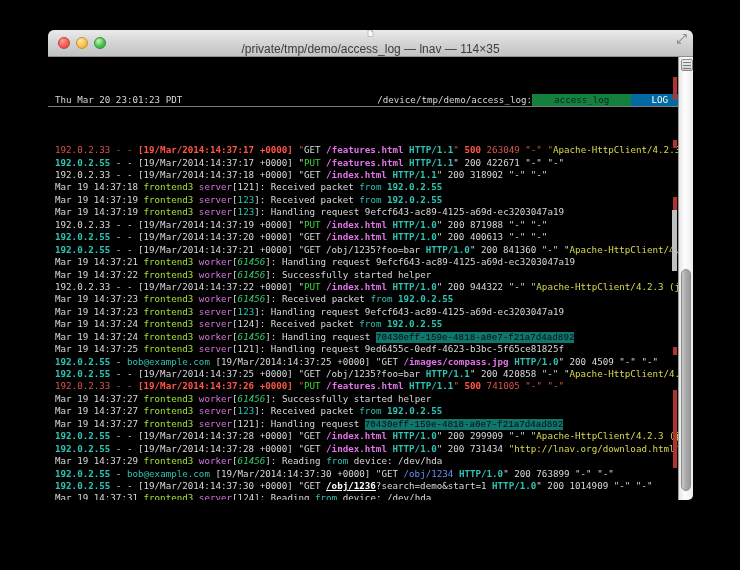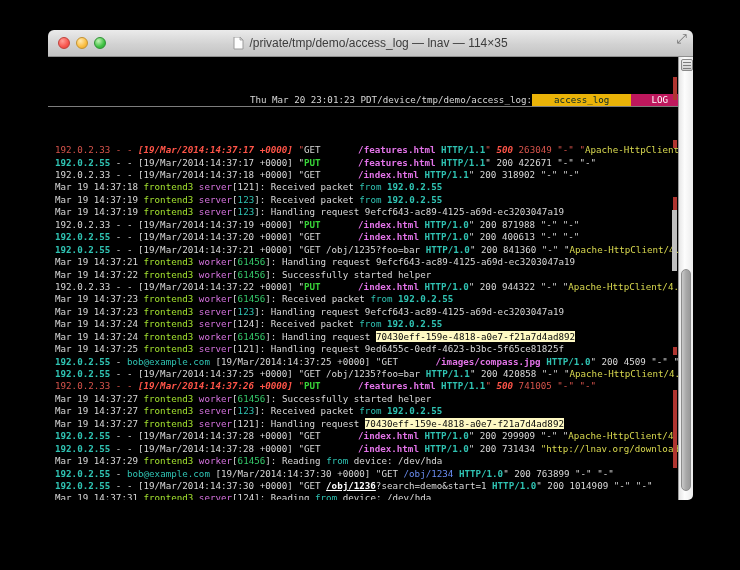--- a/index.html
+++ b/index.html
@@ -7,48 +7,48 @@
 
   .window{position:absolute;left:48px;top:30px;width:645px;height:470px;border-radius:6px 6px 5px 5px;overflow:hidden;background:#000;box-shadow:0 12px 30px rgba(0,0,0,.9);}
 
   
   .titlebar{position:relative;height:26px;background:linear-gradient(#ebebeb,#d2d2d2 55%,#c3c3c3);border-bottom:1px solid #8f8f8f;}
   .traffic{position:absolute;left:10px;top:7px;display:flex;gap:6px;}
   .tl{width:12px;height:12px;border-radius:50%;box-sizing:border-box;}
   .tl.red{background:radial-gradient(circle at 35% 30%,#ff9f97,#f8554d 60%,#d8423c);border:1px solid #c0403a;}
   .tl.yellow{background:radial-gradient(circle at 35% 30%,#ffe9b0,#fbbe40 60%,#df9f2c);border:1px solid #c4922f;}
   .tl.green{background:radial-gradient(circle at 35% 30%,#c4f2b6,#3fc243 60%,#2fa135);border:1px solid #2e9234;}
-  .title-wrap{position:absolute;left:0;right:0;top:0;height:26px;display:flex;align-items:center;justify-content:center;gap:5px;color:#3c3c3c;font-size:12px;}
+  .title-wrap{position:absolute;left:0;right:0;top:0;height:26px;display:flex;align-items:center;justify-content:center;gap:5px;color:#3c3c3c;font-size:12px;flex-direction:column;}
   .docicon{width:11px;height:13px;display:block;}
   .fsicon{position:absolute;right:6px;top:1px;color:#6f6f6f;font-size:13px;font-family:"DejaVu Sans",sans-serif;}
 
   
   .term{position:absolute;left:0;top:27px;width:630px;height:443px;background:#000;font-family:"DejaVu Sans Mono",monospace;font-size:9.2px;line-height:12.45px;color:#d8d8d8;white-space:pre;overflow:hidden;}
   .row{height:12.45px;overflow:hidden;padding-left:7px;}
-  .topbar{display:flex;justify-content:flex-end;align-items:center;height:12.45px;border-bottom:1px solid #7d7d7d;box-sizing:border-box;padding-left:7px;}
+  .topbar{display:flex;justify-content:space-between;align-items:center;height:12.45px;border-bottom:1px solid #7d7d7d;box-sizing:border-box;padding-left:7px;}
   .topbar .right{display:flex;align-items:center;}
-  .badge-file{display:inline-block;background:#eab308;color:#04252b;padding:0 22px;}
-  .badge-log{display:inline-block;background:#be185d;color:#fff;padding:0 10px 0 20px;}
+  .badge-file{display:inline-block;background:#15803d;color:#04252b;padding:0 22px;}
+  .badge-log{display:inline-block;background:#0369a1;color:#fff;padding:0 10px 0 20px;}
 
   .seg-d{color:#d8d8d8;}
   .seg-wb{color:#ffffff;font-weight:bold;text-decoration:underline;}
   .seg-err{color:#d6534b;}
-  .seg-errb{color:#ff5448;font-weight:bold;font-style:italic;}
+  .seg-errb{color:#ff5448;font-weight:bold;}
   .seg-tealb{color:#2fc2b2;font-weight:bold;}
   .seg-teal{color:#2fc2b2;}
   .seg-kw{color:#2fc2b2;}
-  .seg-grn{color:#38d438;font-weight:bold;text-align:right;}
+  .seg-grn{color:#38d438;font-weight:normal;text-align:right;}
   .seg-host{color:#a3e22f;}
   .seg-proc{color:#d773e0;text-align:right;}
   .seg-pidteal{color:#2fc2b2;}
-  .seg-pidgrn{color:#35c96a;}
-  .seg-path{color:#e273e8;font-weight:bold;margin-left:32px;}
+  .seg-pidgrn{color:#35c96a;font-style:italic;}
+  .seg-path{color:#e273e8;font-weight:bold;}
   .seg-yel{color:#d9d94f;}
   .seg-blue{color:#6a8df2;margin-top:30px;}
-  .seg-hl{background:#fef9c3;color:#0a0a0a;}
+  .seg-hl{background:#0f766e;color:#0a0a0a;font-family:Liberation Mono, monospace;}
 
   
   .lnav-marks{position:absolute;right:1px;top:0;width:4px;height:443px;}
   .mark{position:absolute;left:0;width:4px;}
   .mark.red{background:#b03530;}
   .mark.thumb{background:#bfbfbf;width:5px;left:-1px;}
 
   
   .scrollstrip{position:absolute;right:0;top:27px;width:15px;height:443px;background:linear-gradient(to right,#e6e6e6,#fdfdfd 40%,#ececec);border-left:1px solid #9a9a9a;box-sizing:border-box;}
   .scrollwidget{position:absolute;left:2px;top:2px;width:10px;height:10px;border:1px solid #8a8a8a;border-radius:2px;background:linear-gradient(#efefef,#cfcfcf);}

